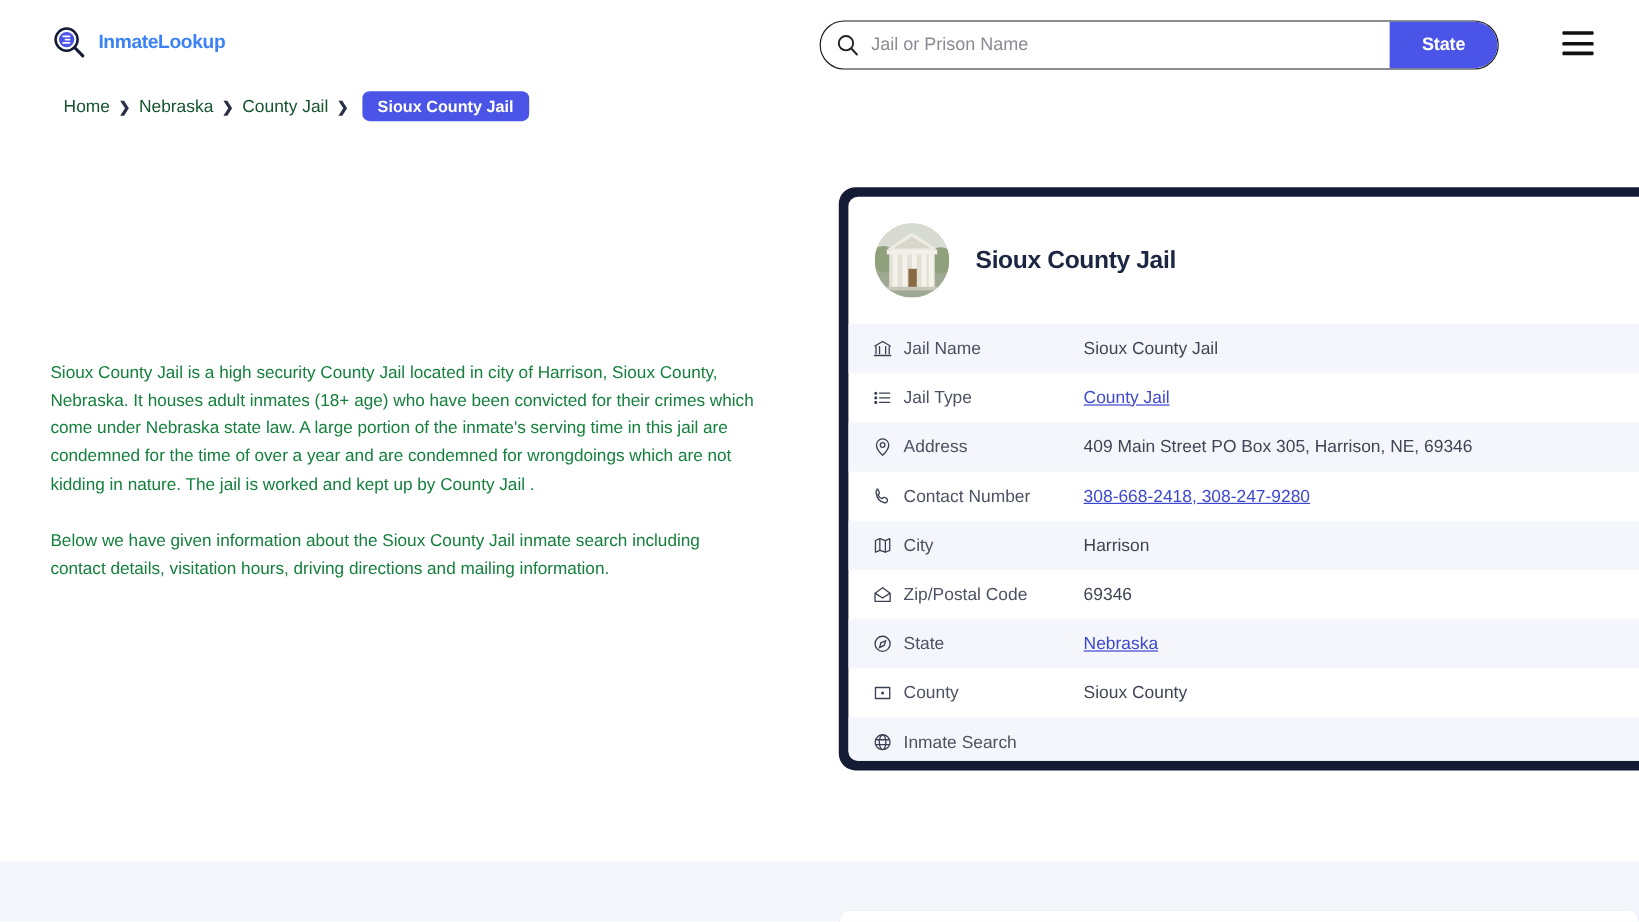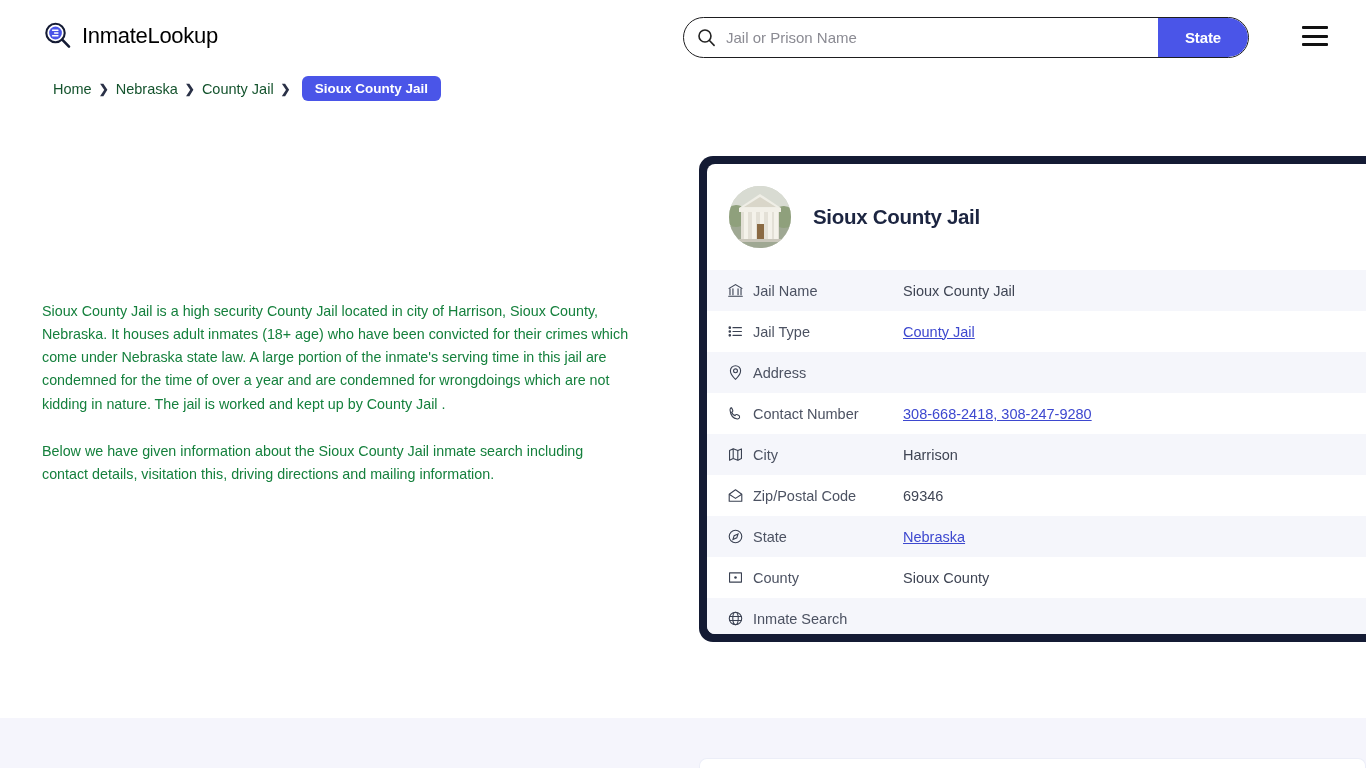--- a/index.html
+++ b/index.html
@@ -14,21 +14,21 @@
   .page { position: relative; width: 1366px; height: 768px; background:#fff; }
 
   
   .header {
     position: absolute; top: 0; left: 0; width: 1366px; height: 74px;
     background: #ffffff;
   }
   .logo { position: absolute; left: 42px; top: 20px; display: flex; align-items: center; gap: 8px; }
   .logo-icon { width: 32px; height: 32px; position: relative; }
   .logo-text {
-    font-size: 22px; font-weight: 400; color: #000000; letter-spacing: -0.3px;
+    font-size: 16px; font-weight: 700; color: #3b82f6; letter-spacing: -0.3px;
     font-family: "Liberation Sans", sans-serif;
   }
 
   .searchwrap {
     position: absolute; left: 683px; top: 17px;
     width: 566px; height: 41px;
     border: 1.6px solid #1d1d1f;
     border-radius: 21px;
     background: #fff;
     display: flex; align-items: center;
@@ -167,21 +167,21 @@
     <span class="bc-sep">❯</span>
     <a class="bc-link">Nebraska</a>
     <span class="bc-sep">❯</span>
     <a class="bc-link">County Jail</a>
     <span class="bc-sep">❯</span>
     <span class="bc-current">Sioux County Jail</span>
   </div>
 
   <div class="left-col">
     <p class="para">Sioux County Jail is a high security County Jail located in city of Harrison, Sioux County, Nebraska. It houses adult inmates (18+ age) who have been convicted for their crimes which come under Nebraska state law. A large portion of the inmate's serving time in this jail are condemned for the time of over a year and are condemned for wrongdoings which are not kidding in nature. The jail is worked and kept up by County Jail .</p>
-    <p class="para second">Below we have given information about the Sioux County Jail inmate search including contact details, visitation this, driving directions and mailing information.</p>
+    <p class="para second">Below we have given information about the Sioux County Jail inmate search including contact details, visitation hours, driving directions and mailing information.</p>
   </div>
 
   <div class="card">
     <div class="card-inner">
 
       <div class="card-head">
         <div class="avatar">
           <svg width="62" height="62" viewBox="0 0 62 62">
             <rect width="62" height="62" fill="#d8dbd2"></rect>
             <rect x="0" y="40" width="62" height="22" fill="#9fa893"></rect>
@@ -229,20 +229,21 @@
       </div>
 
       <div class="row alt">
         <span class="row-icon">
           <svg width="17" height="17" viewBox="0 0 20 20" fill="none" stroke="#3a4152" stroke-width="1.3">
             <path d="M10 18s6-5.4 6-10a6 6 0 1 0-12 0c0 4.6 6 10 6 10z"></path>
               <circle cx="10" cy="8" r="2.3"></circle>
           </svg>
         </span>
         <span class="row-label">Address</span>
+        <span class="row-value">409 Main Street PO Box 305, Harrison, NE, 69346</span>
       </div>
 
       <div class="row">
         <span class="row-icon">
           <svg width="17" height="17" viewBox="0 0 20 20" fill="none" stroke="#3a4152" stroke-width="1.3" stroke-linecap="round">
             <path d="M4 3.2c1 0 1.6.3 2 1.3l.8 2c.2.6 0 1-.5 1.4l-.8.6c.7 1.8 2.2 3.3 4 4l.6-.8c.4-.5.8-.7 1.4-.5l2 .8c1 .4 1.3 1 1.3 2 0 1.5-1.2 2.6-2.7 2.4C7.6 15.8 4.2 12.4 3.6 6c-.2-1.5.9-2.8 2.4-2.8z"></path>
           </svg>
         </span>
         <span class="row-label">Contact Number</span>
         <span class="row-value"><a>308-668-2418, 308-247-9280</a></span>

